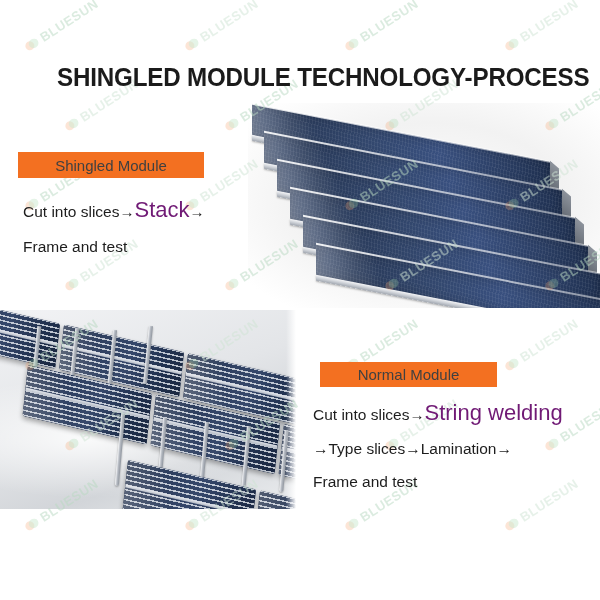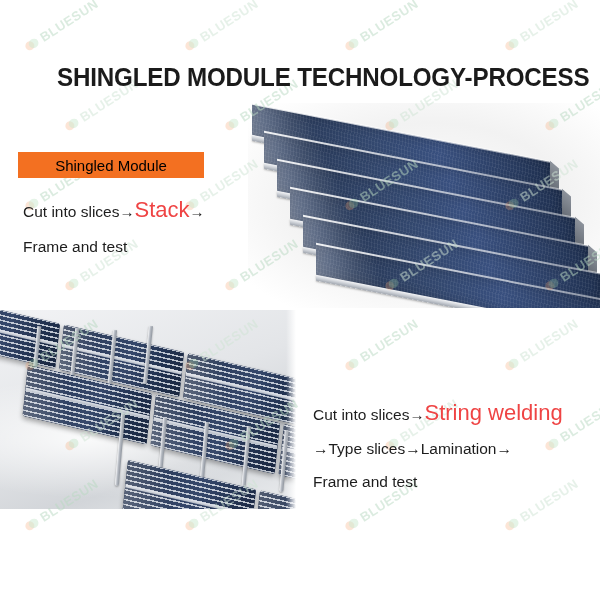--- a/index.html
+++ b/index.html
@@ -20,30 +20,30 @@
       font-size:13px;letter-spacing:.5px;color:#b9d9c2;white-space:nowrap;}
   .wm.g2 .wm-txt{color:#cfe4d4;}
 
   
   .title{position:absolute;left:57px;top:62px;z-index:8;
     font-family:"Liberation Sans Narrow","Liberation Sans",sans-serif;
     font-weight:700;font-size:26px;letter-spacing:-.2px;color:#1b1b1b;
     transform:scaleX(.93);transform-origin:left center;white-space:nowrap;}
 
   
-  .badge{position:absolute;z-index:9;background:#f37021;color:#000000;
+  .badge{position:absolute;z-index:9;background:#f37021;color:#404040;
     font-size:15px;font-weight:400;display:flex;align-items:center;
     justify-content:center;white-space:nowrap;}
   #badge-shingled{left:18px;top:152px;width:186px;height:26px;}
   #badge-normal{left:320px;top:362px;width:177px;height:25px;}
 
   
   .txtblock{position:absolute;z-index:9;color:#1e1e1e;}
   .line{white-space:nowrap;font-size:15.5px;line-height:1;color:#1d1d1d;}
-  .line .hl{color:#ef4444;margin-top:46px;}
+  .line .hl{color:#701a75;margin-top:46px;}
   .line .arr{font-size:15px;}
 
   #text-shingled{left:23px;top:199px;}
   #text-shingled .line{margin-bottom:18px;}
   #text-shingled .l1{font-size:15.5px;}
   #text-shingled .l1 .hl{font-size:22px;font-weight:400;}
 
   #text-normal{left:313px;top:402px;}
   #text-normal .line{margin-bottom:17px;}
   #text-normal .l1 .hl{font-size:22px;font-weight:400;}
@@ -446,20 +446,21 @@
 
   <div class="badge" id="badge-shingled">Shingled Module</div>
 
   <div class="txtblock" id="text-shingled">
     <div class="line l1">
       <span>Cut into slices</span><span class="arr">→</span><span class="hl">Stack</span><span class="arr">→</span>
     </div>
     <div class="line">Frame and test</div>
   </div>
 
+  <div class="badge" id="badge-normal">Normal Module</div>
 
   <div class="txtblock" id="text-normal">
     <div class="line l1">
       <span>Cut into slices</span><span class="arr">→</span><span class="hl">String welding</span>
     </div>
     <div class="line">→Type slices→Lamination→</div>
     <div class="line">Frame and test</div>
   </div>
 
 </div>

